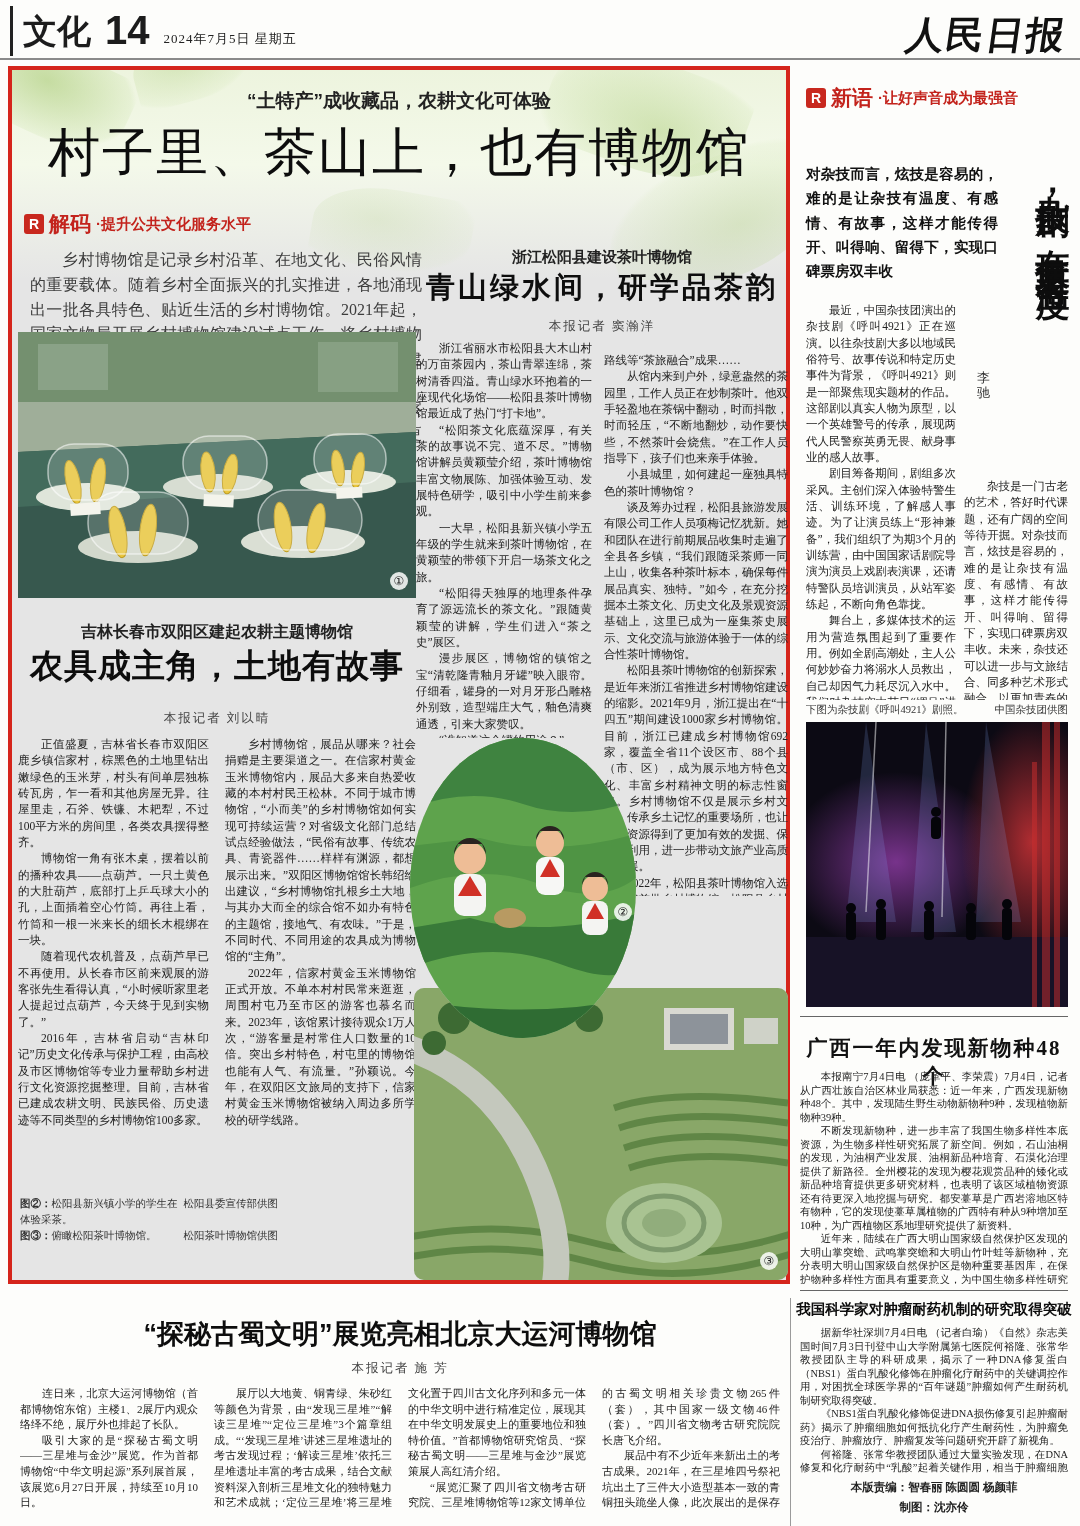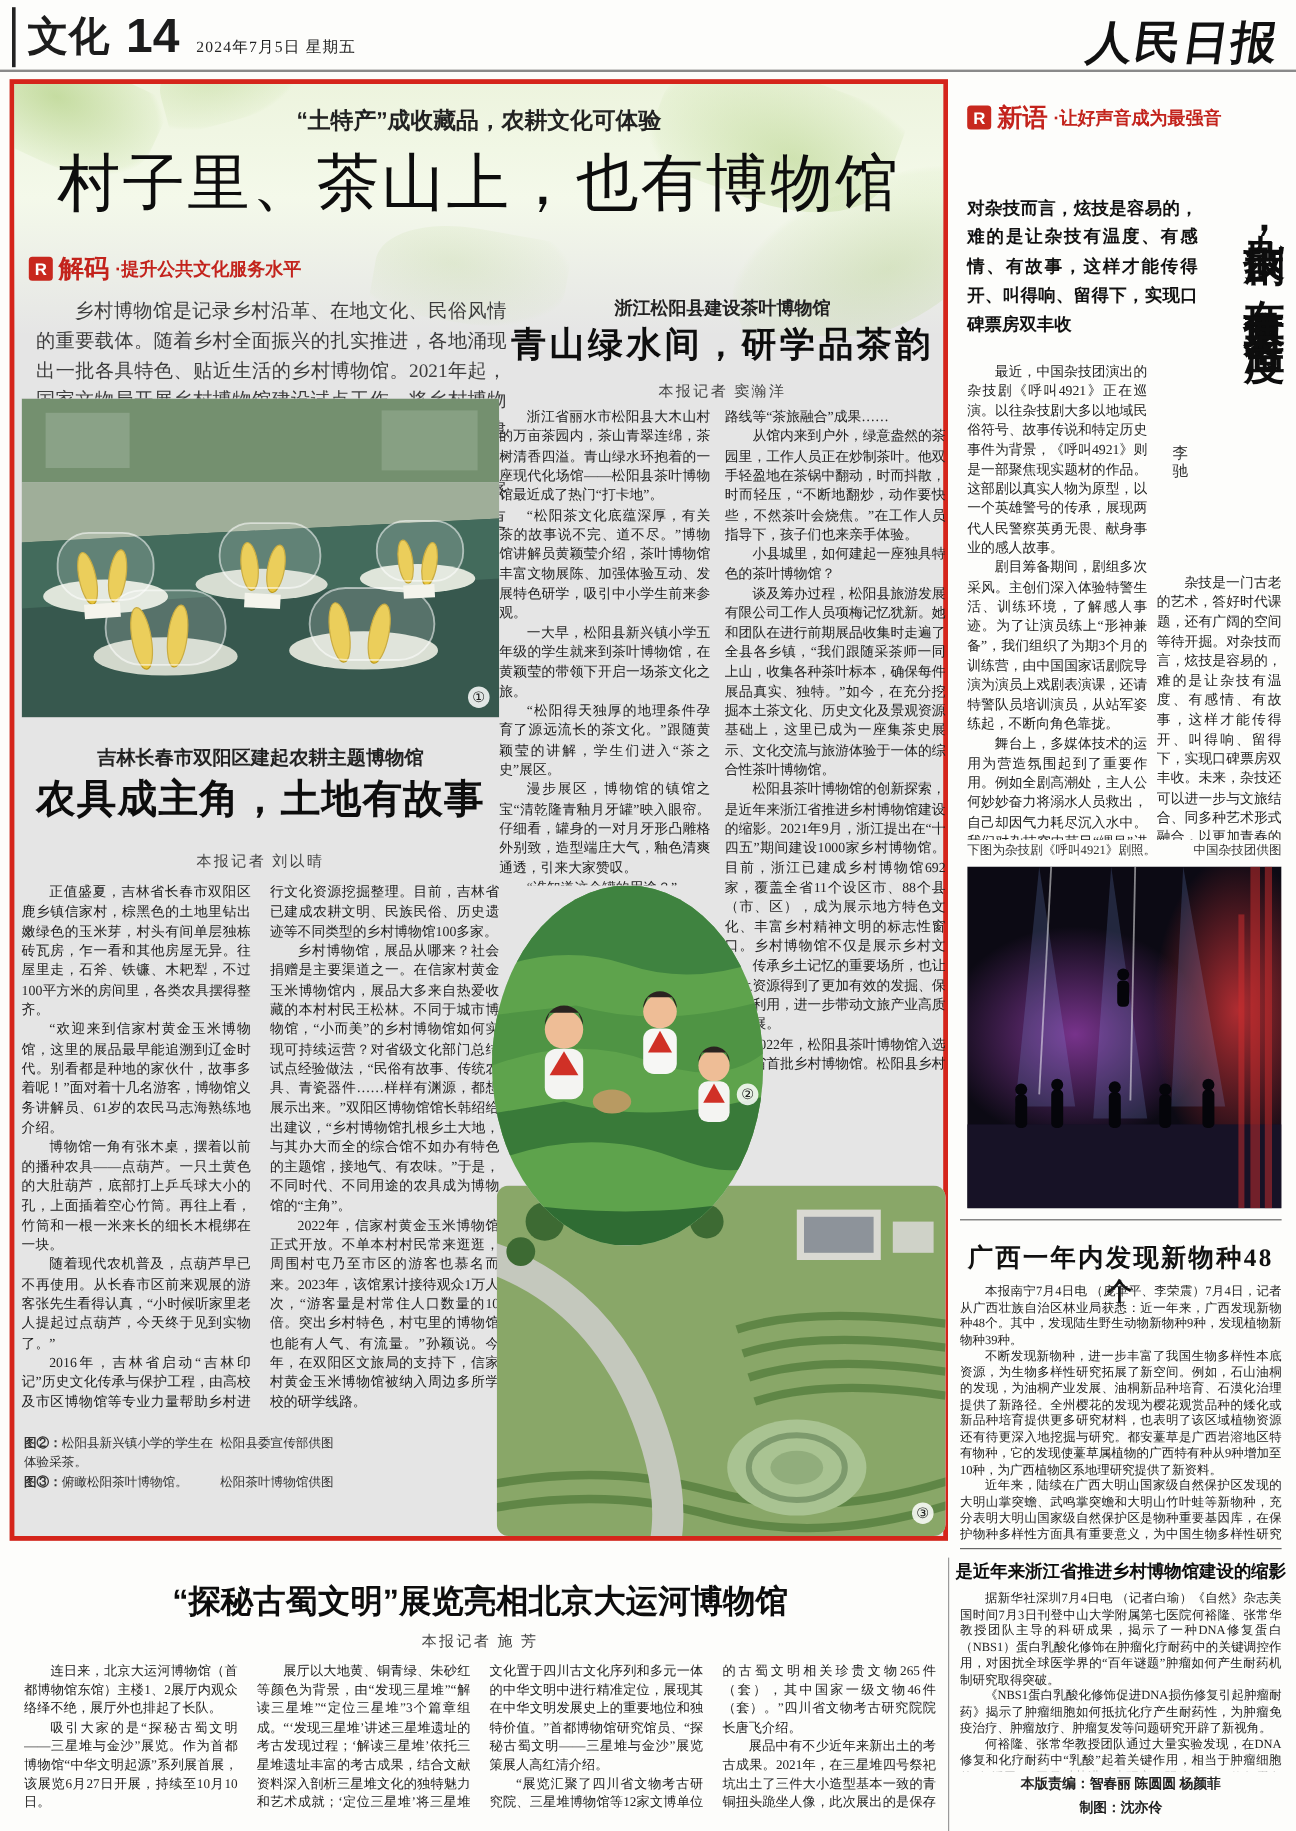--- a/index.html
+++ b/index.html
@@ -137,21 +137,20 @@
       </g>
     </svg>
     <div class="badge" style="right:8px;bottom:8px;">①</div>
   </div>
 
   <div class="abs art-kicker" style="left:6px;top:552px;width:398px;font-size:16px;">吉林长春市双阳区建起农耕主题博物馆</div>
   <div class="abs art-title" style="left:6px;top:574px;width:398px;font-size:33px;letter-spacing:1px;">农具成主角，土地有故事</div>
   <div class="abs byline" style="left:6px;top:640px;width:398px;">本报记者  刘以晴</div>
   <div class="abs txt cols2" style="left:6px;top:666px;width:398px;height:452px;">
     <p>正值盛夏，吉林省长春市双阳区鹿乡镇信家村，棕黑色的土地里钻出嫩绿色的玉米芽，村头有间单层独栋砖瓦房，乍一看和其他房屋无异。往屋里走，石斧、铁镰、木耙犁，不过100平方米的房间里，各类农具摆得整齐。</p>
-    <p>“欢迎来到信家村黄金玉米博物馆，这里的展品最早能追溯到辽金时代。别看都是种地的家伙什，故事多着呢！”面对着十几名游客，博物馆义务讲解员、61岁的农民马志海熟练地介绍。</p>
     <p>博物馆一角有张木桌，摆着以前的播种农具——点葫芦。一只土黄色的大肚葫芦，底部打上乒乓球大小的孔，上面插着空心竹筒。再往上看，竹筒和一根一米来长的细长木棍绑在一块。</p>
     <p>随着现代农机普及，点葫芦早已不再使用。从长春市区前来观展的游客张先生看得认真，“小时候听家里老人提起过点葫芦，今天终于见到实物了。”</p>
     <p>2016年，吉林省启动“吉林印记”历史文化传承与保护工程，由高校及市区博物馆等专业力量帮助乡村进行文化资源挖掘整理。目前，吉林省已建成农耕文明、民族民俗、历史遗迹等不同类型的乡村博物馆100多家。</p>
     <p>乡村博物馆，展品从哪来？社会捐赠是主要渠道之一。在信家村黄金玉米博物馆内，展品大多来自热爱收藏的本村村民王松林。不同于城市博物馆，“小而美”的乡村博物馆如何实现可持续运营？对省级文化部门总结试点经验做法，“民俗有故事、传统农具、青瓷器件……样样有渊源，都想展示出来。”双阳区博物馆馆长韩绍给出建议，“乡村博物馆扎根乡土大地，与其办大而全的综合馆不如办有特色的主题馆，接地气、有农味。”于是，不同时代、不同用途的农具成为博物馆的“主角”。</p>
     <p>2022年，信家村黄金玉米博物馆正式开放。不单本村村民常来逛逛，周围村屯乃至市区的游客也慕名而来。2023年，该馆累计接待观众1万人次，“游客量是村常住人口数量的10倍。突出乡村特色，村屯里的博物馆也能有人气、有流量。”孙颖说。今年，在双阳区文旅局的支持下，信家村黄金玉米博物馆被纳入周边多所学校的研学线路。</p>
 
   </div>
 
   <div class="abs cap-block" style="left:8px;top:1126px;width:258px;">
     <div class="cap-row">
@@ -170,21 +169,21 @@
   <div class="abs txt" style="left:404px;top:270px;width:176px;height:398px;">
     <p>浙江省丽水市松阳县大木山村的万亩茶园内，茶山青翠连绵，茶树清香四溢。青山绿水环抱着的一座现代化场馆——松阳县茶叶博物馆最近成了热门“打卡地”。</p>
     <p>“松阳茶文化底蕴深厚，有关茶的故事说不完、道不尽。”博物馆讲解员黄颖莹介绍，茶叶博物馆丰富文物展陈、加强体验互动、发展特色研学，吸引中小学生前来参观。</p>
     <p>一大早，松阳县新兴镇小学五年级的学生就来到茶叶博物馆，在黄颖莹的带领下开启一场茶文化之旅。</p>
     <p>“松阳得天独厚的地理条件孕育了源远流长的茶文化。”跟随黄颖莹的讲解，学生们进入“茶之史”展区。</p>
     <p>漫步展区，博物馆的镇馆之宝“清乾隆青釉月牙罐”映入眼帘。仔细看，罐身的一对月牙形凸雕格外别致，造型端庄大气，釉色清爽通透，引来大家赞叹。</p>
     <p>“谁知道这个罐的用途？”</p>
 
   </div>
   <div class="abs txt" style="left:592px;top:270px;width:184px;height:556px;">
-    <p style="text-indent:0;">路线等“茶旅融合”成果……</p>
+    <p style="text-indent:0;margin-top:12px;">路线等“茶旅融合”成果……</p>
     <p>从馆内来到户外，绿意盎然的茶园里，工作人员正在炒制茶叶。他双手轻盈地在茶锅中翻动，时而抖散，时而轻压，“不断地翻炒，动作要快些，不然茶叶会烧焦。”在工作人员指导下，孩子们也来亲手体验。</p>
     <p>小县城里，如何建起一座独具特色的茶叶博物馆？</p>
     <p>谈及筹办过程，松阳县旅游发展有限公司工作人员项梅记忆犹新。她和团队在进行前期展品收集时走遍了全县各乡镇，“我们跟随采茶师一同上山，收集各种茶叶标本，确保每件展品真实、独特。”如今，在充分挖掘本土茶文化、历史文化及景观资源基础上，这里已成为一座集茶史展示、文化交流与旅游体验于一体的综合性茶叶博物馆。</p>
     <p>松阳县茶叶博物馆的创新探索，是近年来浙江省推进乡村博物馆建设的缩影。2021年9月，浙江提出在“十四五”期间建设1000家乡村博物馆。目前，浙江已建成乡村博物馆692家，覆盖全省11个设区市、88个县（市、区），成为展示地方特色文化、丰富乡村精神文明的标志性窗口。乡村博物馆不仅是展示乡村文化、传承乡土记忆的重要场所，也让乡土资源得到了更加有效的发掘、保护与利用，进一步带动文旅产业高质量发展。</p>
     <p>2022年，松阳县茶叶博物馆入选浙江省首批乡村博物馆。松阳县乡村振兴服务集团有限公司副总经理裘基鹏介绍，“依托茶叶博物馆，我们打造了‘茶叶＋学堂’的研学模式，以茶叶知识普及、茶文化礼仪、茶艺茶香包制作、采茶制茶等科普内容和手动实践作为主要内容，以教师、茶叶专家授课为主要形式，已开展相关主题系列研学活动50余场。”</p>
 
   </div>
 
   <div class="abs photo" style="left:402px;top:918px;width:374px;height:292px;border-radius:10px;z-index:1;">
     <svg width="374" height="292" viewBox="0 0 374 292">
@@ -318,21 +317,21 @@
 
 <div class="abs gx-title" style="left:798px;top:1034px;width:272px;">广西一年内发现新物种48个</div>
 <div class="abs txt sm-txt" style="left:800px;top:1070px;width:268px;height:214px;">
   <p>本报南宁7月4日电  （庞革平、李荣震）7月4日，记者从广西壮族自治区林业局获悉：近一年来，广西发现新物种48个。其中，发现陆生野生动物新物种9种，发现植物新物种39种。</p>
   <p>不断发现新物种，进一步丰富了我国生物多样性本底资源，为生物多样性研究拓展了新空间。例如，石山油桐的发现，为油桐产业发展、油桐新品种培育、石漠化治理提供了新路径。全州樱花的发现为樱花观赏品种的矮化或新品种培育提供更多研究材料，也表明了该区域植物资源还有待更深入地挖掘与研究。都安薹草是广西岩溶地区特有物种，它的发现使薹草属植物的广西特有种从9种增加至10种，为广西植物区系地理研究提供了新资料。</p>
   <p>近年来，陆续在广西大明山国家级自然保护区发现的大明山掌突蟾、武鸣掌突蟾和大明山竹叶蛙等新物种，充分表明大明山国家级自然保护区是物种重要基因库，在保护物种多样性方面具有重要意义，为中国生物多样性研究提供了新的物种资源。</p>
 </div>
 
 <div class="abs divider" style="left:800px;top:1290px;width:268px;"></div>
 
-<div class="abs tumor-title" style="left:796px;top:1300px;width:276px;">是近年来浙江省推进乡村博物馆建设的缩影</div>
+<div class="abs tumor-title" style="left:796px;top:1300px;width:276px;">我国科学家对肿瘤耐药机制的研究取得突破</div>
 <div class="abs txt sm-txt" style="left:800px;top:1326px;width:268px;height:150px;">
   <p>据新华社深圳7月4日电  （记者白瑜）《自然》杂志美国时间7月3日刊登中山大学附属第七医院何裕隆、张常华教授团队主导的科研成果，揭示了一种DNA修复蛋白（NBS1）蛋白乳酸化修饰在肿瘤化疗耐药中的关键调控作用，对困扰全球医学界的“百年谜题”肿瘤如何产生耐药机制研究取得突破。</p>
   <p>《NBS1蛋白乳酸化修饰促进DNA损伤修复引起肿瘤耐药》揭示了肿瘤细胞如何抵抗化疗产生耐药性，为肿瘤免疫治疗、肿瘤放疗、肿瘤复发等问题研究开辟了新视角。</p>
   <p>何裕隆、张常华教授团队通过大量实验发现，在DNA修复和化疗耐药中“乳酸”起着关键作用，相当于肿瘤细胞的“复活甲”，于是对其进一步研究，明确了DNA修复蛋白（NBS1）蛋白乳酸化修饰在肿瘤耐药机制中的影响。</p>
 </div>
 <div class="abs credits" style="left:800px;top:1478px;width:268px;">
   <div>本版责编：智春丽  陈圆圆  杨颜菲</div>
   <div>制图：沈亦伶</div>
 </div>
 

